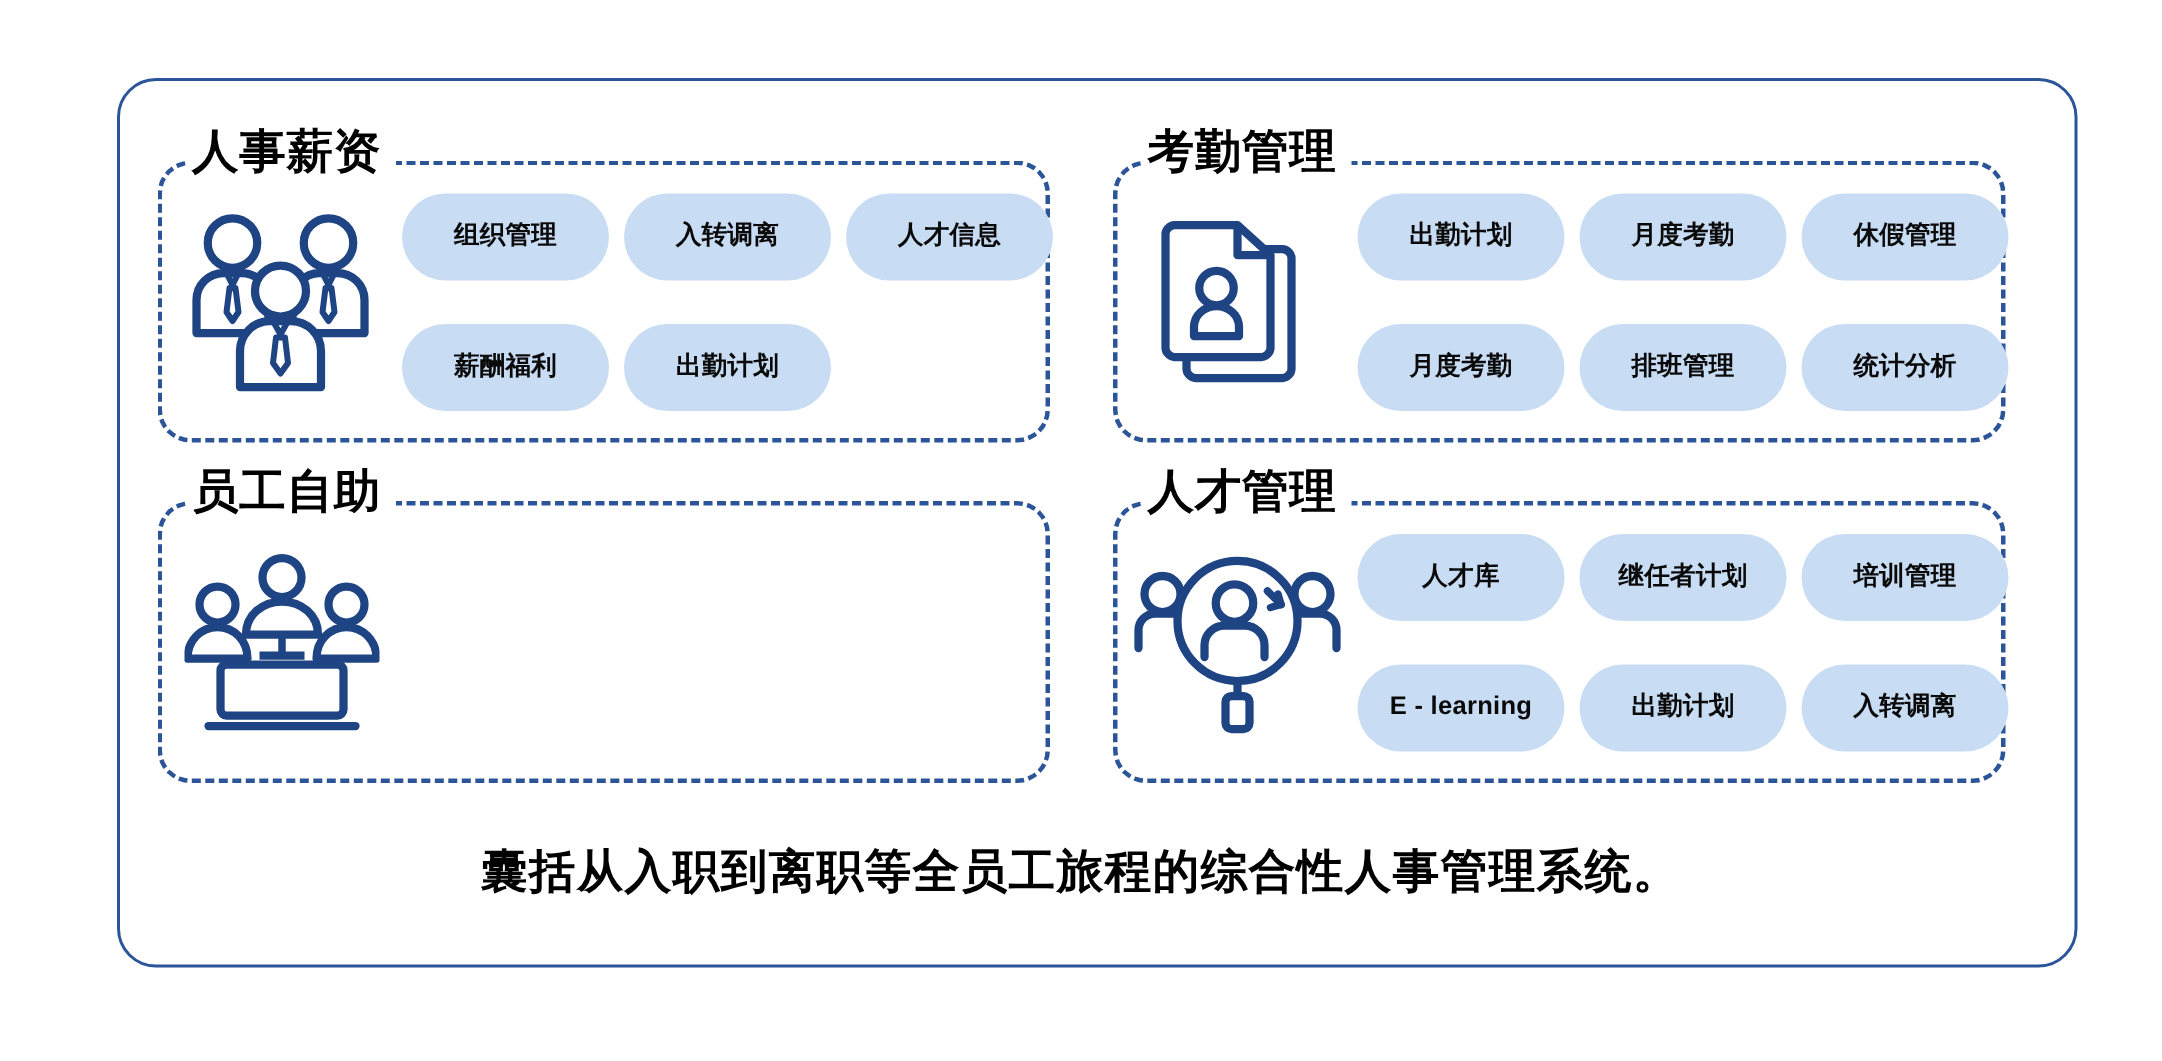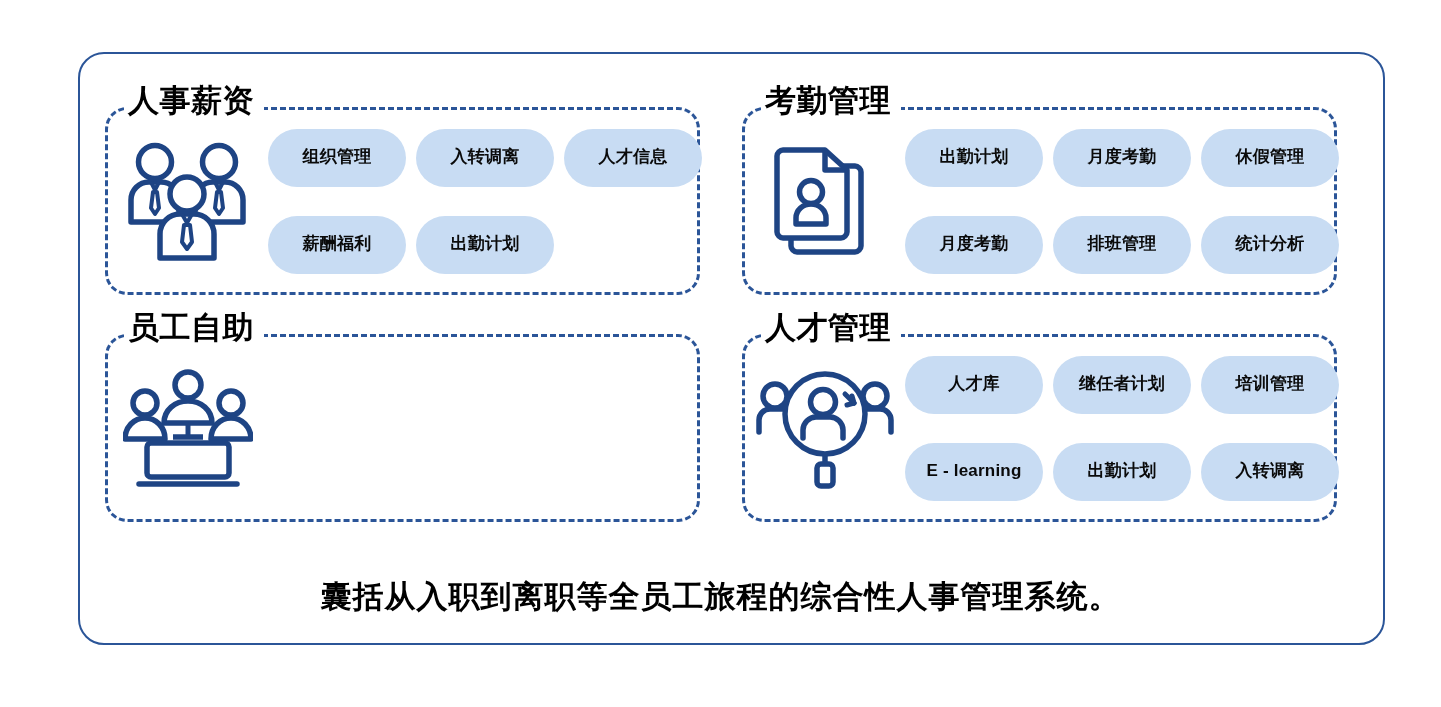--- a/index.html
+++ b/index.html
@@ -109,21 +109,20 @@
   #caption {
     position: absolute;
     left: 0;
     right: 0;
     top: 560px;
     text-align: center;
     font-size: 31px;
     font-weight: bold;
     color: #000000;
     letter-spacing: 1px;
-    margin-top: 16px;
   }
 
   svg { display: block; }
 </style>
 </head>
 <body>
 
 <div id="outer-frame"></div>
 
 <div id="panel-grid">

